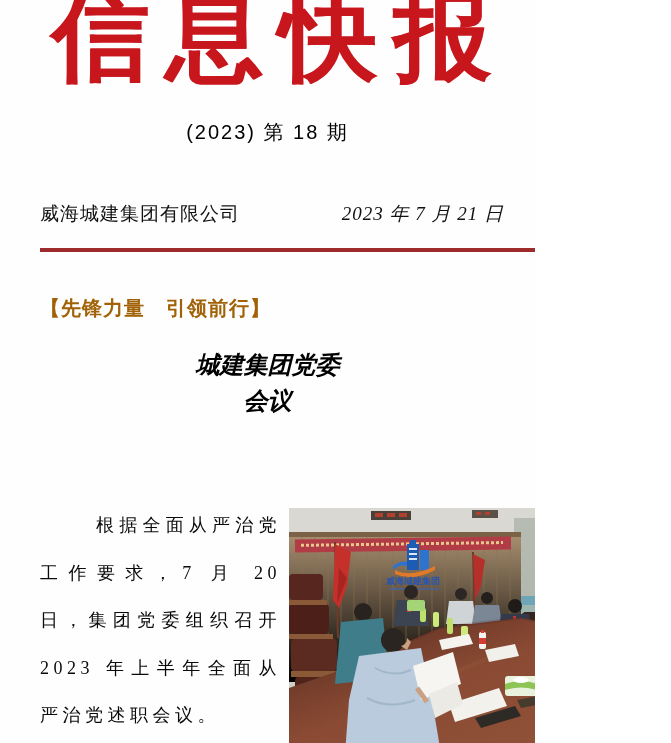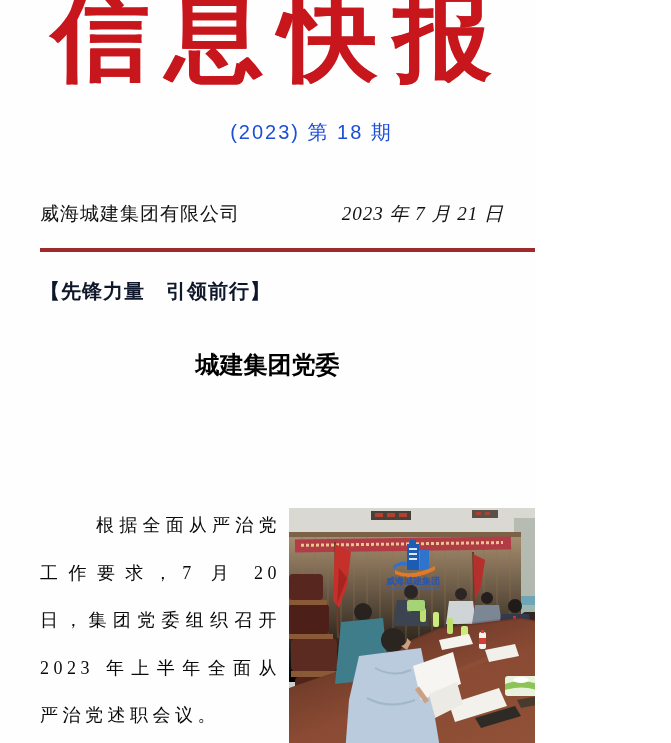--- a/index.html
+++ b/index.html
@@ -13,48 +13,47 @@
   }
   .masthead-title{
     margin:0;margin-top:-27px;text-align:center;white-space:nowrap;
     font-size:97px;font-weight:900;letter-spacing:17px;
     color:#c8161d;transform:translateX(12px);
     font-family:"Liberation Serif","DejaVu Serif",serif;
     text-shadow:1px 0 0 #c8161d;
   }
   .issue-line{
     position:absolute;top:119px;left:0;width:100%;text-align:center;
-    font-size:20px;letter-spacing:2px;color:#1d4ed8;
+    font-size:20px;letter-spacing:2px;color:#000000;
     font-family:"Liberation Sans","DejaVu Sans",sans-serif;
-    padding-left:44px;
   }
   
   .header-row{
     position:absolute;top:201px;left:40px;right:31px;
     display:flex;justify-content:space-between;align-items:flex-start;
     font-size:19px;color:#111;
   }
   .company{letter-spacing:1px;font-family:"Liberation Sans","DejaVu Sans",sans-serif;}
   .pub-date{letter-spacing:1px;font-style:italic;}
   .red-rule{
     position:absolute;top:248px;left:40px;width:610px;height:4px;
     background:#9e2b2b;border:none;margin:0;
   }
   
   .section-label{
-    position:absolute;top:278px;left:40px;
-    font-size:20px;font-weight:bold;letter-spacing:1px;color:#0f172a;
+    position:absolute;top:295px;left:40px;
+    font-size:20px;font-weight:bold;letter-spacing:1px;color:#a16207;
     font-family:"Liberation Sans","DejaVu Sans",sans-serif;
     text-align:right;
   }
   
   .article-title{
     position:absolute;top:347px;left:30px;right:30px;margin:0;
     text-align:center;font-size:24px;font-weight:bold;line-height:36px;
-    color:#000;font-family:"Liberation Serif","DejaVu Serif",serif;
+    color:#000;font-family:"Liberation Serif","DejaVu Serif",serif;font-style:italic;
   }
   .article-title span{display:block;}
   
   .content{
     position:absolute;top:502px;left:40px;width:606px;height:241px;
   }
   .photo-frame{
     float:right;width:357px;height:246px;margin:6px 0 0 8px;
     overflow:hidden;background:#cfcfc9;
   }
@@ -80,20 +79,21 @@
     <span class="company">威海城建集团有限公司</span>
     <span class="pub-date">2023 年 7 月 21 日</span>
   </div>
 
   <div class="red-rule"></div>
 
   <div class="section-label">【先锋力量　引领前行】</div>
 
   <h2 class="article-title">
     <span>城建集团党委</span>
+    <span>会议</span>
   </h2>
 
   <div class="content">
 
     <figure class="photo-frame" style="margin:6px 0 0 8px;">
       <svg width="357" height="246" viewBox="0 0 357 246" xmlns="http://www.w3.org/2000/svg">
         <defs>
           <linearGradient id="wood" x1="0" y1="0" x2="0" y2="1">
             <stop offset="0" stop-color="#ab9171"></stop>
             <stop offset="1" stop-color="#937throw-less"></stop>

